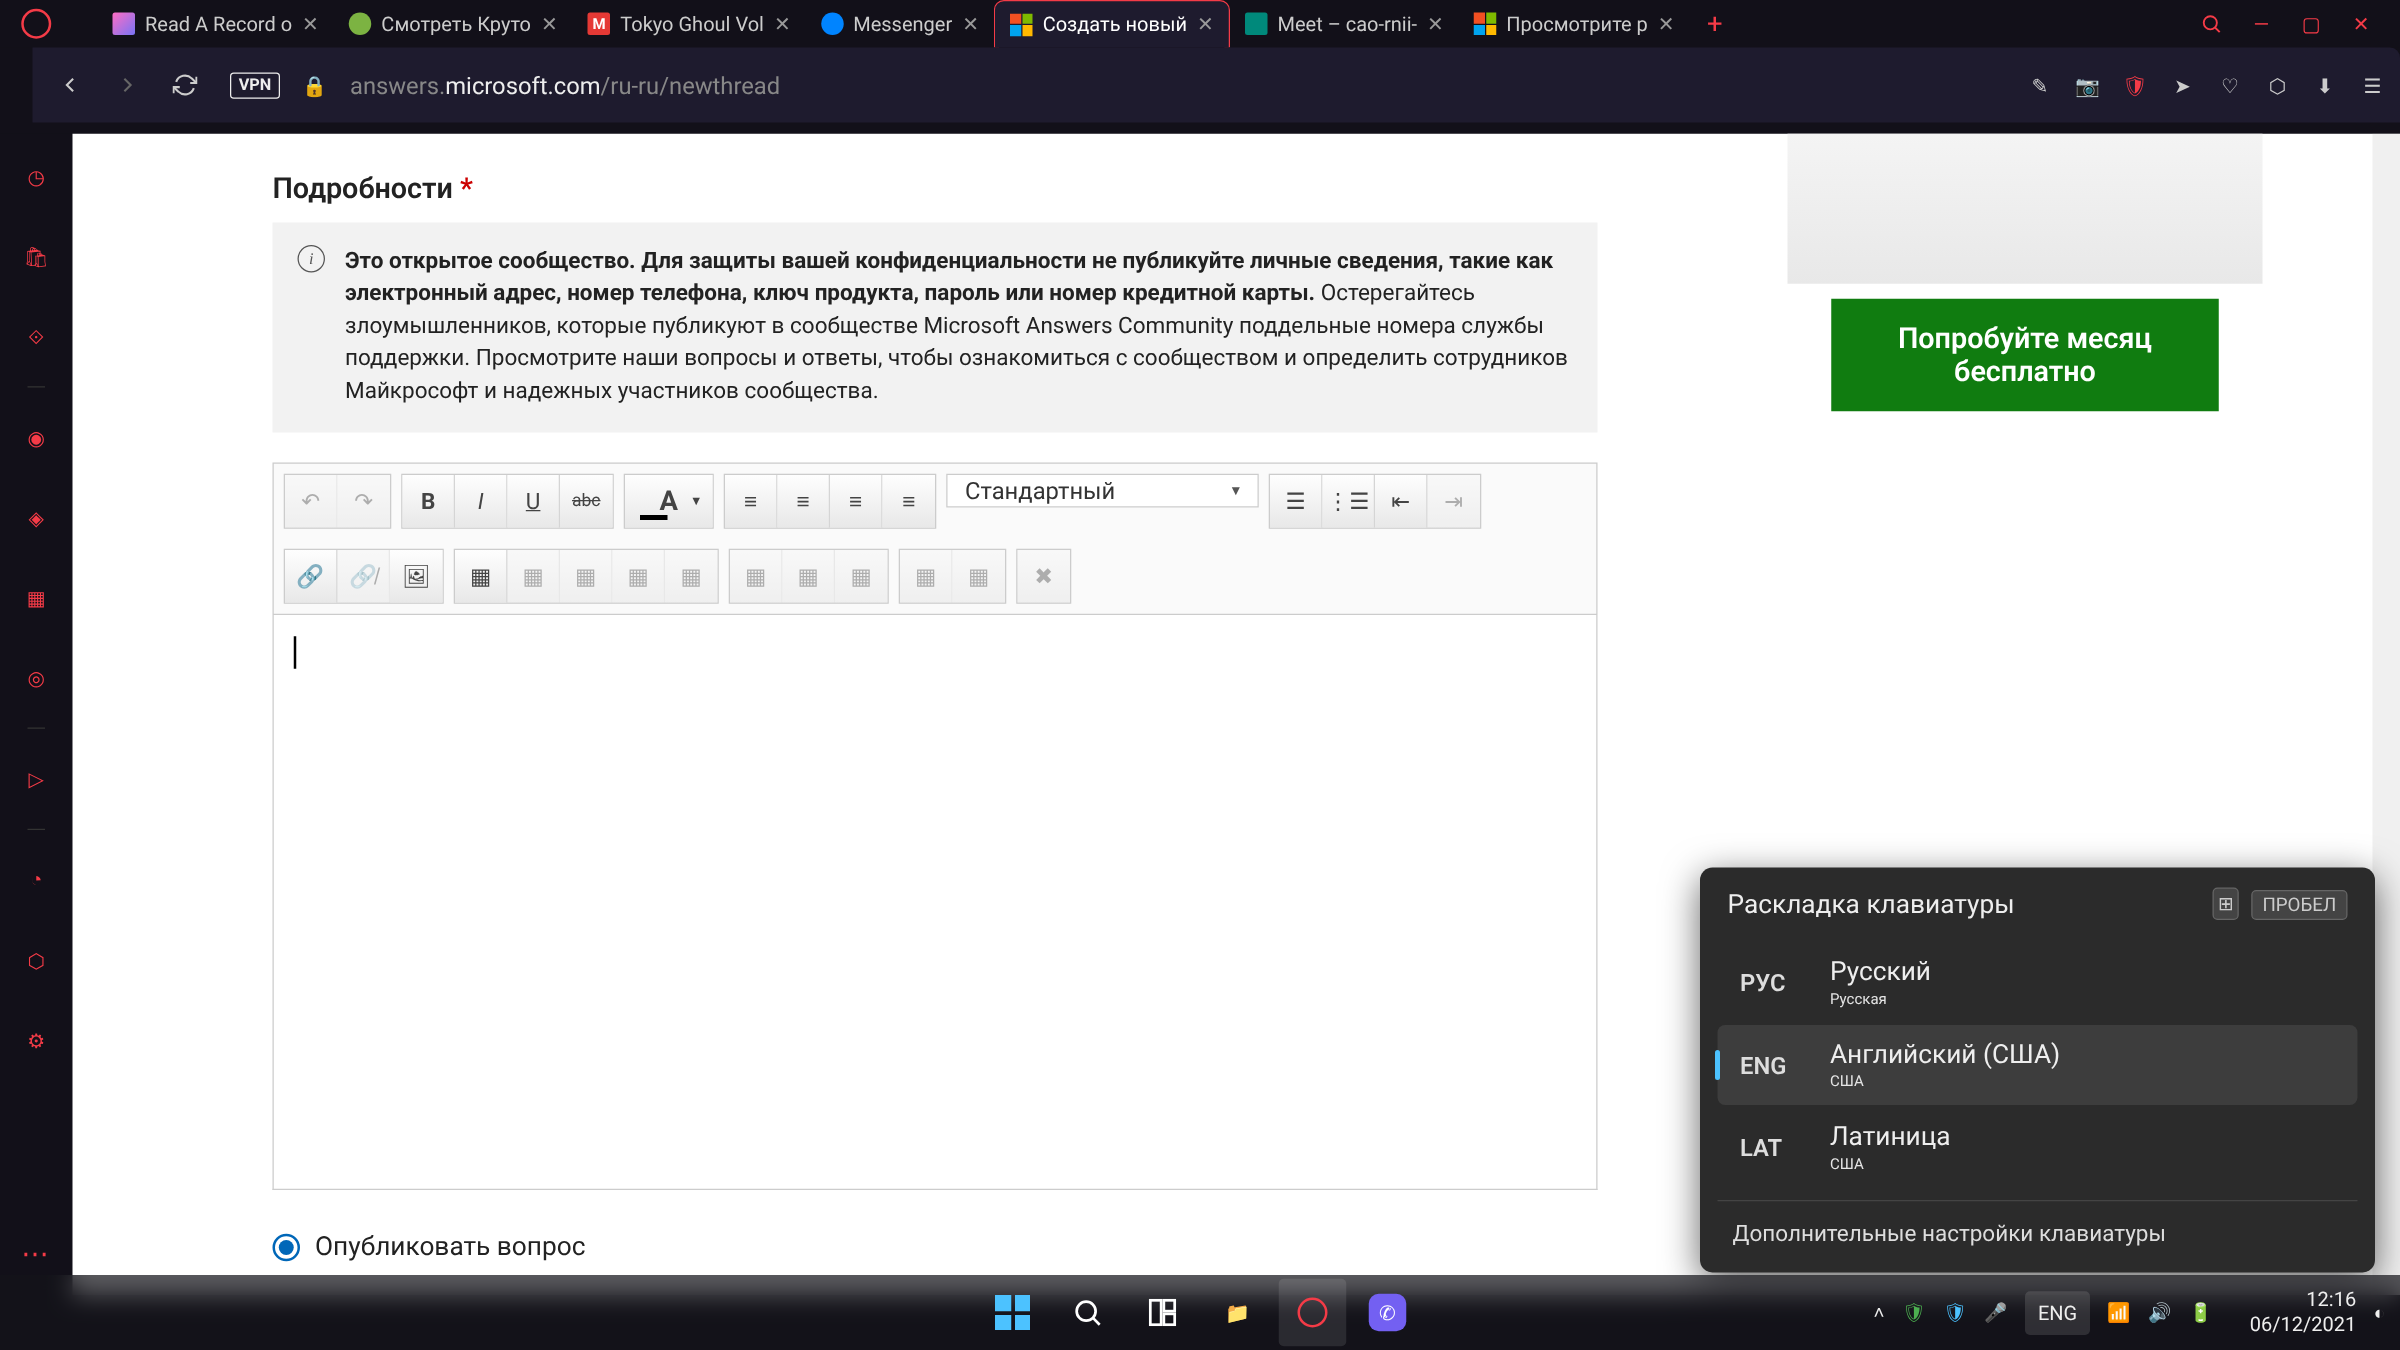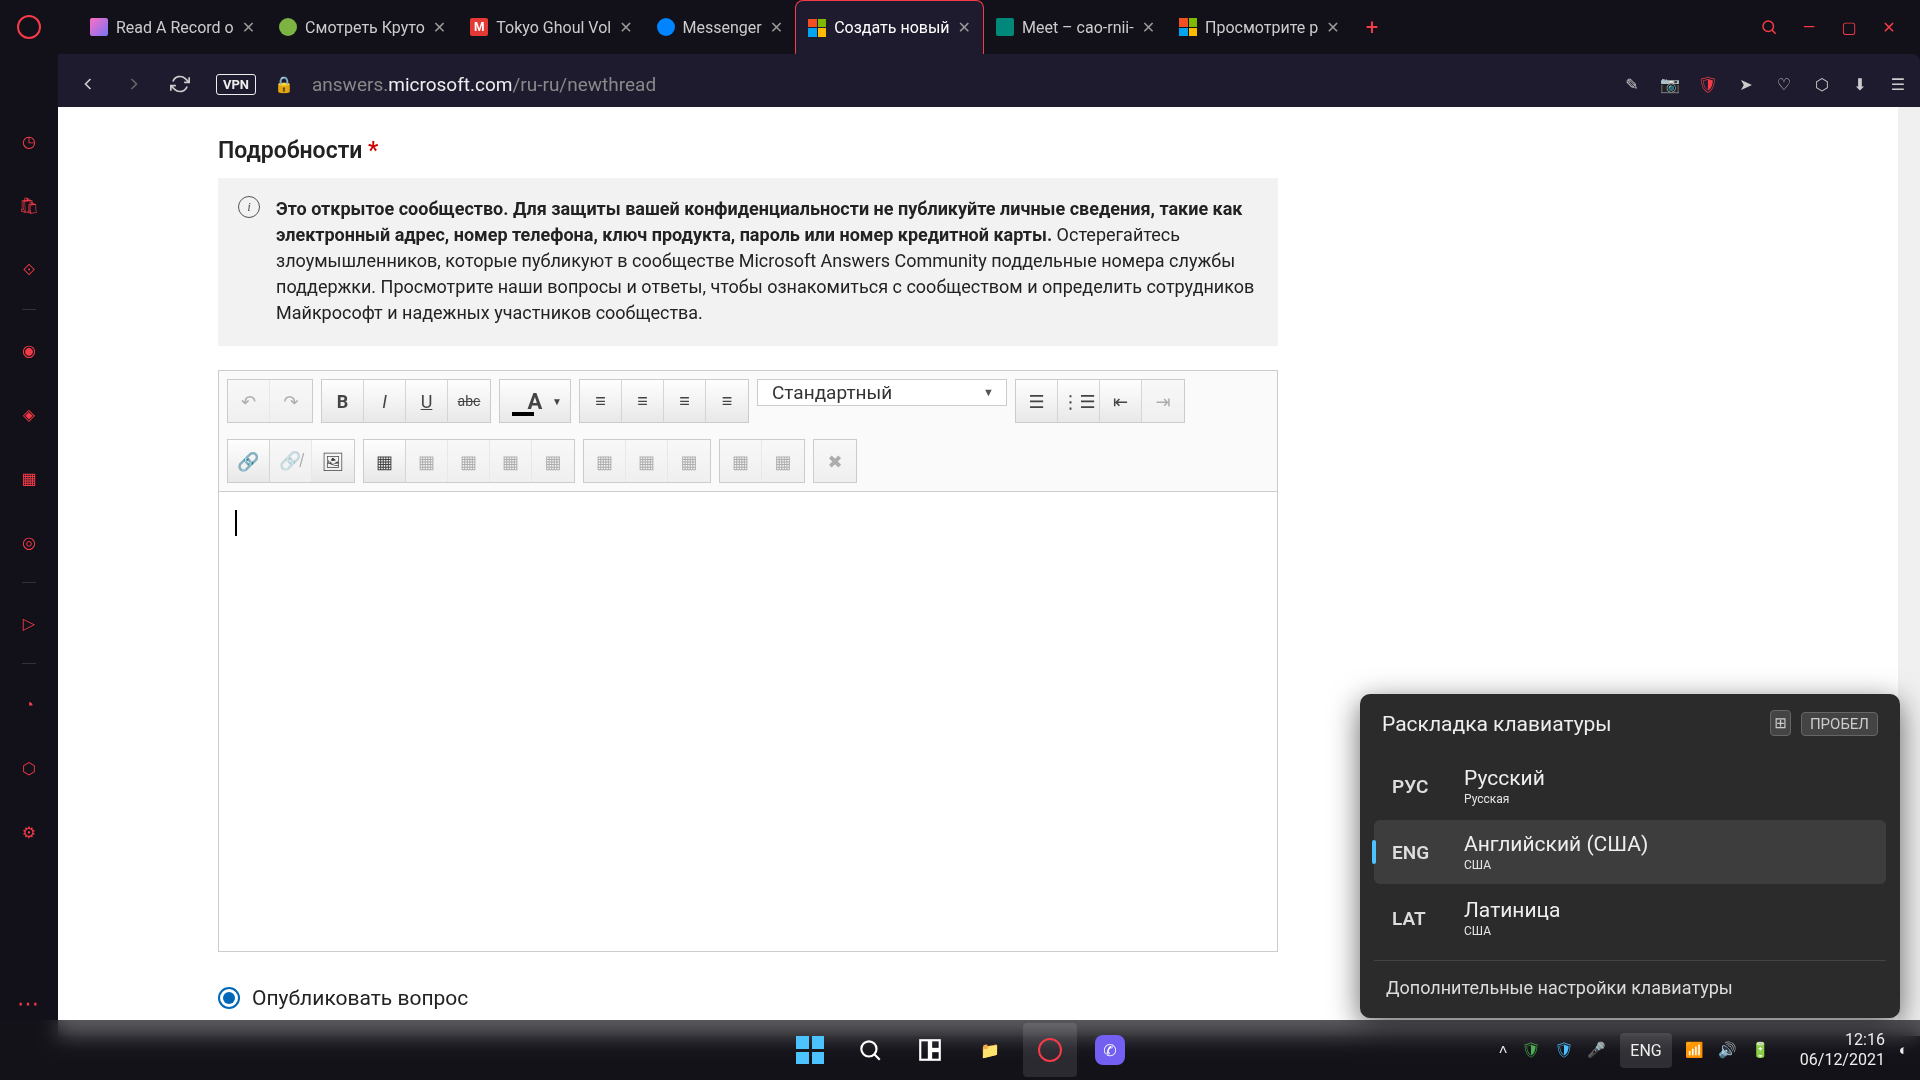--- a/index.html
+++ b/index.html
@@ -1,33 +1,33 @@
 <!DOCTYPE html>
 <html><head>
 <meta charset="utf-8">
 <style>
 * { margin: 0; padding: 0; box-sizing: border-box; font-family: -apple-system, "Segoe UI", Roboto, Arial, sans-serif; }
 body { background: #000; width: 1920px; height: 1080px; overflow: hidden; position: relative; }
 
 
 .browser { position: absolute; top: 0; left: 0; right: 0; bottom: 0; background: #121019; }
-.titlebar { height: 54px; background: #121019; display: flex; align-items: stretch; }
+.titlebar { height: 38px; background: #121019; display: flex; align-items: stretch; }
 .titlebar-left { width: 58px; display: flex; align-items: center; justify-content: center; }
 .opera-logo { width: 24px; height: 24px; border-radius: 50%; border: 2px solid #f43b47; }
 .tabs { display: flex; flex: 1; align-items: stretch; padding-left: 20px; }
 .tab { display: flex; align-items: center; gap: 8px; padding: 0 12px; color: #ccc; font-size: 16px; max-width: 210px; border-radius: 8px 8px 0 0; cursor: pointer; position: relative; }
 .tab.active { background: #1e1b2e; border: 1px solid #f43b47; border-bottom: none; color: #fff; }
 .tab-icon { width: 18px; height: 18px; flex-shrink: 0; border-radius: 2px; }
 .tab-text { white-space: nowrap; overflow: hidden; text-overflow: ellipsis; flex: 1; }
 .tab-close { color: #999; font-size: 16px; flex-shrink: 0; }
 .tab-add { color: #f43b47; font-size: 22px; padding: 0 14px; align-self: center; }
 .win-controls { display: flex; align-items: center; gap: 22px; padding: 0 22px; color: #f43b47; }
 .win-btn { width: 18px; height: 18px; display: flex; align-items: center; justify-content: center; }
 
-.addressbar-row { height: 60px; background: #1e1b2e; display: flex; align-items: center; padding: 0 12px; gap: 10px; border-radius: 0 8px 0 0; margin-left: 58px; }
+.addressbar-row { height: 60px; background: #1e1b2e; display: flex; align-items: center; padding: 0 12px; gap: 10px; border-radius: 0 8px 0 0; margin-left: 26px; }
 .nav-btn { width: 36px; height: 36px; display: flex; align-items: center; justify-content: center; color: #aaa; }
 .nav-btn svg { width: 20px; height: 20px; }
 .vpn-badge { border: 1px solid #eee; color: #eee; font-size: 13px; font-weight: bold; padding: 2px 6px; border-radius: 3px; margin-left: 8px; }
 .lock { color: #eee; margin: 0 8px; }
 .url { color: #888; font-size: 19px; flex: 1; }
 .url b { color: #eee; font-weight: normal; }
 .right-icons { display: flex; gap: 18px; color: #ccc; align-items: center; }
 .right-icons > * { width: 20px; height: 20px; display: flex; align-items: center; justify-content: center; }
 .shield { color: #f43b47; }
 
@@ -307,20 +307,24 @@
       </div>
 
       <div class="radio-row">
         <span class="radio">
             <span class="radio-dot"></span>
           </span>
         <span>Опубликовать вопрос</span>
       </div>
     </div>
 
+    <div class="promo">
+      <div class="promo-img"></div>
+      <div class="promo-btn">Попробуйте месяц бесплатно</div>
+    </div>
   </div>
 
   <div class="lang-popup">
     <div class="lang-header">
       <span>Раскладка клавиатуры</span>
       <span style="flex:1"></span>
       <span class="lang-key win">⊞</span>
       <span class="lang-key">ПРОБЕЛ</span>
     </div>
     <div class="lang-item">

